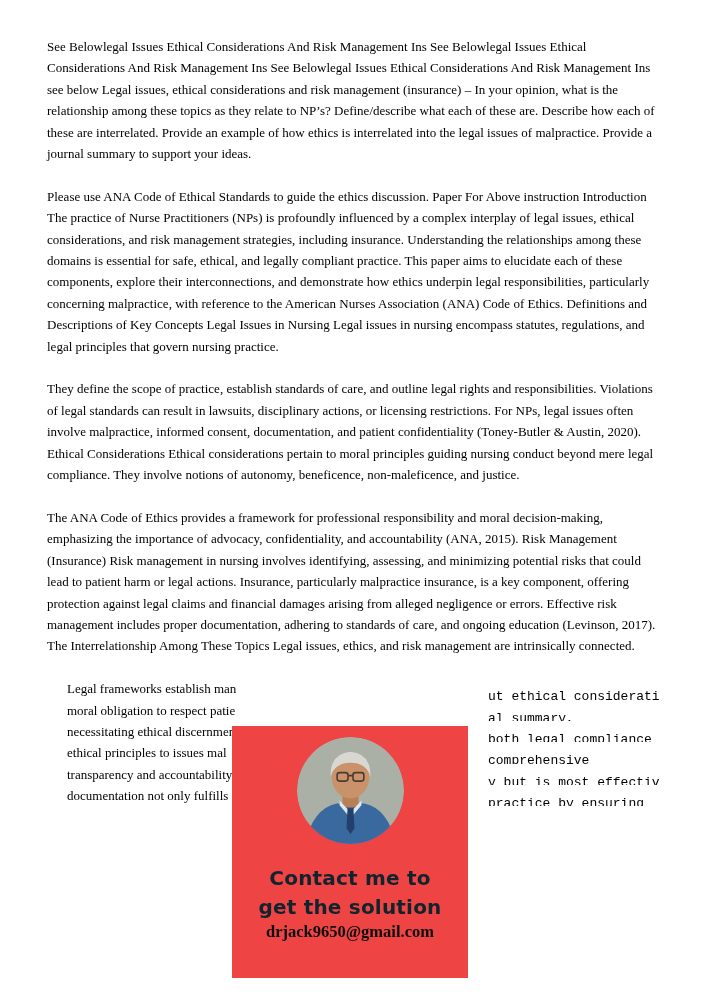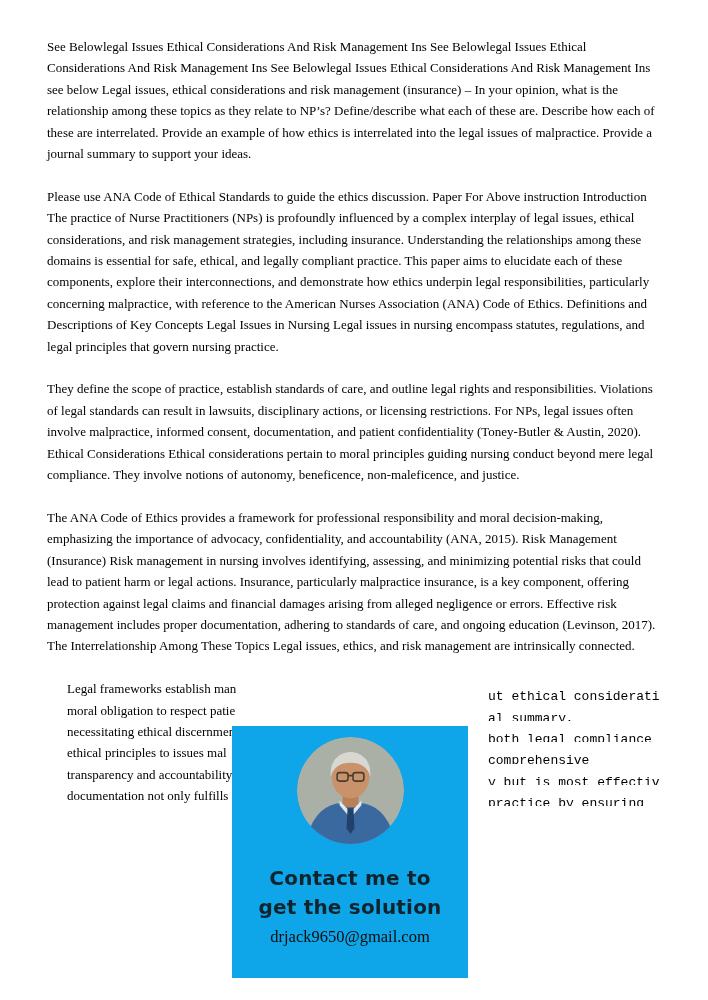--- a/index.html
+++ b/index.html
@@ -51,23 +51,22 @@
   .avatar svg { display: block; }
   .overlay-heading {
     margin-top: 20px;
     font-family: "DejaVu Sans", "Liberation Sans", sans-serif;
     font-weight: 700;
     font-size: 20px;
     line-height: 29px;
     letter-spacing: 0.2px;
   }
   .overlay-email {
-    margin-top: 5px;
     font-family: "Liberation Serif", "DejaVu Serif", serif;
-    font-weight: 400;
+    font-weight: 700;
     font-size: 16.5px;
     line-height: 20px;
   }
 </style>
 </head>
 <body>
 
 <div class="page" style="background-color: rgb(255, 255, 255);">
 
   <div class="content">
@@ -97,21 +96,21 @@
         <span class="lfrag">transparency and accountability</span>
         <span class="rfrag">y but is most effective</span>
       </div>
       <div class="oline">
         <span class="lfrag">documentation not only fulfills</span>
         <span class="rfrag">practice by ensuring</span>
       </div>
     </div>
   </div>
 
-  <div class="overlay" style="background-color: #0ea5e9;">
+  <div class="overlay" style="background-color: #ef4444;">
     <div class="avatar">
       <svg viewBox="0 0 108 108" width="107" height="107">
         <circle cx="54" cy="54" r="54" fill="#aab0a5"></circle>
         <path d="M8 108 Q16 72 40 67 L68 67 Q92 72 100 108 Z" fill="#3a69a0"></path>
         <rect x="46" y="55" width="16" height="16" rx="5" fill="#b97f55"></rect>
         <ellipse cx="54" cy="40" rx="19" ry="22" fill="#c9926a"></ellipse>
         <path d="M34 40 Q33 17 54 15 Q75 17 74 40 Q70 26 54 26 Q38 26 34 40 Z" fill="#d9d7d2"></path>
         <rect x="40.5" y="36" width="11" height="8.5" rx="2.5" fill="none" stroke="#4a3c30" stroke-width="1.6"></rect>
         <rect x="56.5" y="36" width="11" height="8.5" rx="2.5" fill="none" stroke="#4a3c30" stroke-width="1.6"></rect>
         <line x1="51.5" y1="39" x2="56.5" y2="39" stroke="#4a3c30" stroke-width="1.6"></line>

